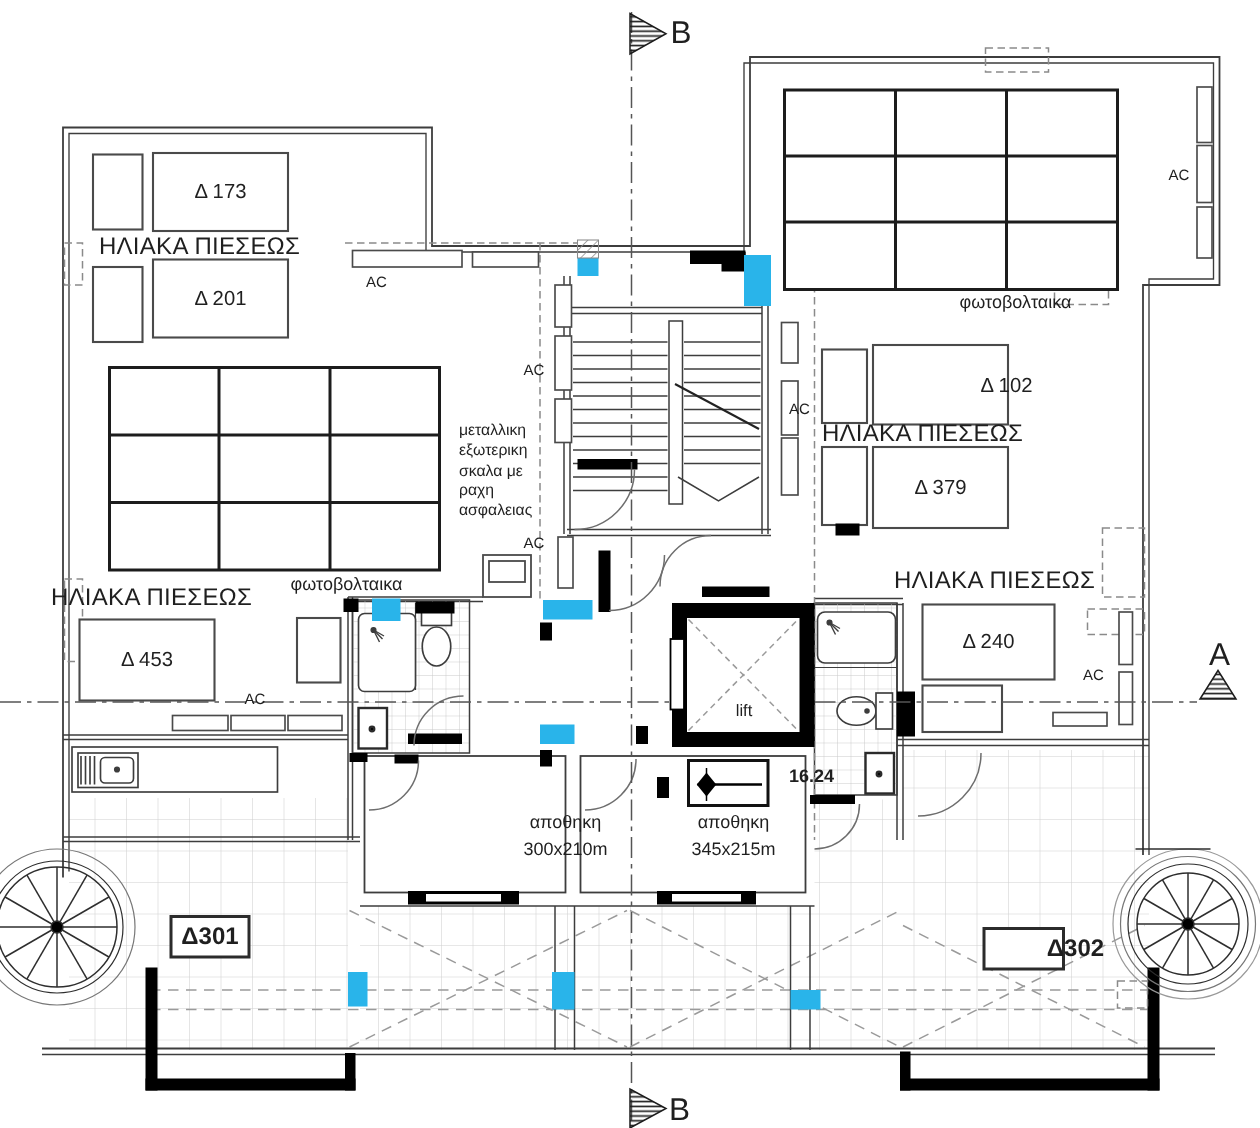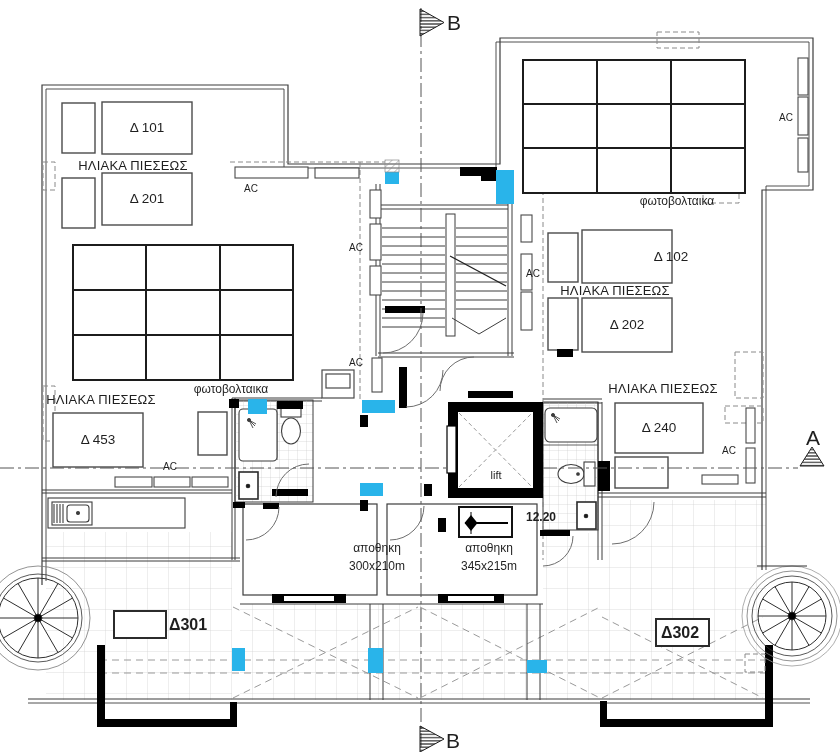--- a/index.html
+++ b/index.html
@@ -1,20 +1,20 @@
 <!DOCTYPE html>
 <html><head>
 <meta charset="utf-8">
 <style>
   html,body{margin:0;padding:0;background:#ffffff;}
   #plan-root{position:relative;width:840px;height:752px;background:#fff;overflow:hidden;
     font-family:"Liberation Sans",sans-serif;color:#1f1f1f;}
   #plan-svg{position:absolute;left:0;top:0;}
   .lbl{position:absolute;transform:translate(-50%,-50%);white-space:nowrap;line-height:1;}
-  .s10{font-size:13px;letter-spacing:.2px;}
+  .s10{font-size:16px;letter-spacing:.2px;}
   .s11{font-size:11px;text-align:center;}
   .s12{font-size:12px;margin-left:48px;}
   .s13{font-size:13.5px;}
   .s14{font-size:10px;}
   .s16{font-size:16px;}
   .s20{font-size:21px;}
   .bold{font-weight:700;}
   .note{position:absolute;transform:none;font-size:10.5px;line-height:1.27;white-space:pre-line;text-align:left;}
 </style>
 </head>
@@ -369,48 +369,53 @@
     <polygon points="420,9 420,36 444,22.5" fill="url(#stripes)"></polygon>
     <polygon points="420,726 420,752 444,739" fill="url(#stripes)"></polygon>
     <polygon points="800,466 824,466 812,447" fill="url(#stripes)"></polygon>
   </g>
 </svg>
 
 <div class="lbl s20" style="left:454px;top:22px;">B</div>
 <div class="lbl s20" style="left:453px;top:740px;">B</div>
 <div class="lbl s20" style="left:813px;top:437px;">A</div>
 
-<div class="lbl s13" style="left:147px;top:128px;">Δ 101</div>
+<div class="lbl s13" style="left:147px;top:128px;">Δ 173</div>
 <div class="lbl s13" style="left:147px;top:199px;">Δ 201</div>
 <div class="lbl s10" style="left:133px;top:165px;">ΗΛΙΑΚΑ ΠΙΕΣΕΩΣ</div>
 
 <div class="lbl s12" style="left:183px;top:389px;">φωτοβολταικα</div>
 <div class="lbl s10" style="left:101px;top:399px;">ΗΛΙΑΚΑ ΠΙΕΣΕΩΣ</div>
 <div class="lbl s13" style="left:98px;top:440px;">Δ 453</div>
 
 <div class="lbl s12" style="left:629px;top:201px;">φωτοβολταικα</div>
 <div class="lbl s13" style="left:627px;top:257px;margin-left:44px;">Δ 102</div>
 <div class="lbl s10" style="left:615px;top:290px;">ΗΛΙΑΚΑ ΠΙΕΣΕΩΣ</div>
-<div class="lbl s13" style="left:627px;top:325px;">Δ 202</div>
+<div class="lbl s13" style="left:627px;top:325px;">Δ 379</div>
 <div class="lbl s10" style="left:663px;top:388px;">ΗΛΙΑΚΑ ΠΙΕΣΕΩΣ</div>
 <div class="lbl s13" style="left:659px;top:428px;">Δ 240</div>
 
 <div class="lbl s14" style="left:251px;top:189px;">AC</div>
 <div class="lbl s14" style="left:356px;top:248px;">AC</div>
 <div class="lbl s14" style="left:356px;top:363px;">AC</div>
 <div class="lbl s14" style="left:533px;top:274px;">AC</div>
 <div class="lbl s14" style="left:786px;top:118px;">AC</div>
 <div class="lbl s14" style="left:170px;top:467px;">AC</div>
 <div class="lbl s14" style="left:729px;top:451px;">AC</div>
 
+<div class="note" style="left:306px;top:281px;width:62px;">μεταλλικη
+εξωτερικη
+σκαλα με
+ραχη
+ασφαλειας</div>
 
 <div class="lbl s11" style="left:496px;top:475px;">lift</div>
-<div class="lbl s12 bold" style="left:493px;top:517px;">12.20</div>
+<div class="lbl s12 bold" style="left:493px;top:517px;">16.24</div>
 
 <div class="lbl s12" style="left:329px;top:548px;">αποθηκη</div>
 <div class="lbl s12" style="left:329px;top:566px;">300x210m</div>
 <div class="lbl s12" style="left:441px;top:548px;">αποθηκη</div>
 <div class="lbl s12" style="left:441px;top:566px;">345x215m</div>
 
-<div class="lbl s16 bold" style="left:140px;top:625px;margin-left:48px;">Δ301</div>
-<div class="lbl s16 bold" style="left:680px;top:633px;">Δ302</div>
+<div class="lbl s16 bold" style="left:140px;top:625px;">Δ301</div>
+<div class="lbl s16 bold" style="left:717px;top:633px;">Δ302</div>
 
 </div>
 
 </body></html>

